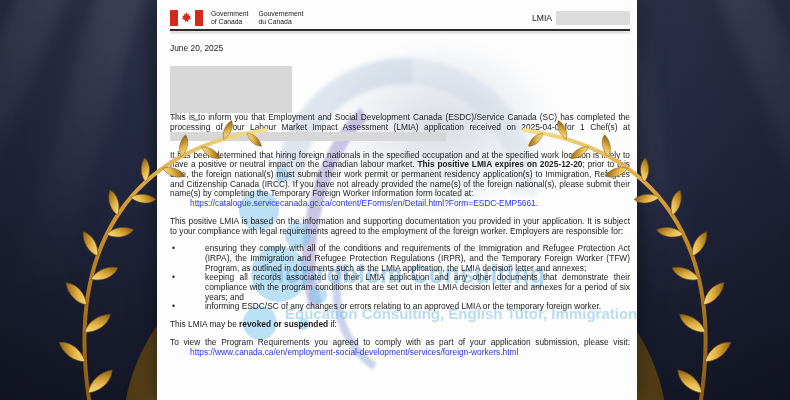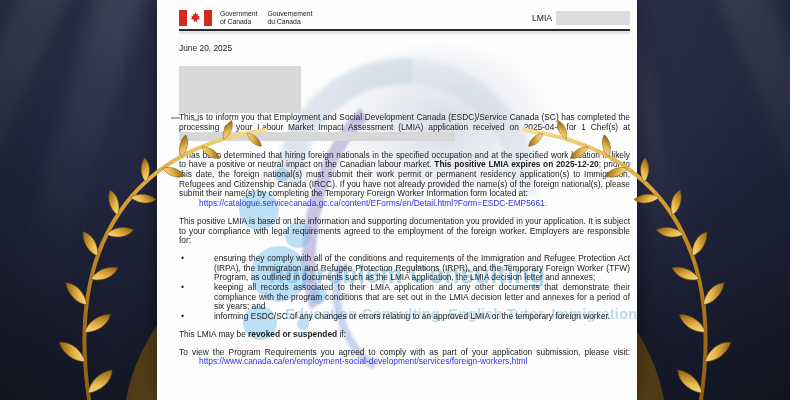--- a/index.html
+++ b/index.html
@@ -14,21 +14,21 @@
     background:linear-gradient(to bottom,rgba(255,255,255,0.10),rgba(255,255,255,0));
     filter:blur(7px);transform-origin:top center;}
   .vignette{position:absolute;inset:0;
     background:radial-gradient(ellipse at 50% 18%,rgba(0,0,0,0) 45%,rgba(0,0,0,0.38) 100%);}
   
   .wreath-ring{position:absolute;left:123px;top:212px;width:544px;height:440px;border-radius:50%;
     background:radial-gradient(ellipse at center,#8a6824 55%,#5c431a 78%,#3f2d0d 100%);}
   
   .doc{position:absolute;left:157px;top:0;width:480px;height:400px;background:#fdfdfd;
     box-shadow:0 0 22px rgba(0,0,0,0.55);z-index:2;overflow:hidden;}
-  .doc-inner{position:relative;width:100%;height:100%;padding:0 7px 0 22px;}
+  .doc-inner{position:relative;width:100%;height:100%;padding:0 7px 0 13px;}
   .wm{position:absolute;z-index:0;}
   .content{position:relative;z-index:1;}
   
   .wm-wash{left:168px;top:38px;width:235px;height:175px;
     background:radial-gradient(closest-side,rgba(150,162,188,0.35),rgba(150,162,188,0));filter:blur(3px);}
   .wm-arc1{left:118px;top:58px;width:262px;height:262px;border:26px solid transparent;
     border-top-color:rgba(150,172,202,0.30);border-right-color:rgba(150,172,202,0.16);
     border-radius:50%;transform:rotate(-42deg);filter:blur(2px);}
   .wm-arc2{left:150px;top:88px;width:140px;height:262px;border:14px solid transparent;
     border-left-color:rgba(120,106,190,0.38);border-radius:50%;transform:rotate(14deg);filter:blur(1px);}

